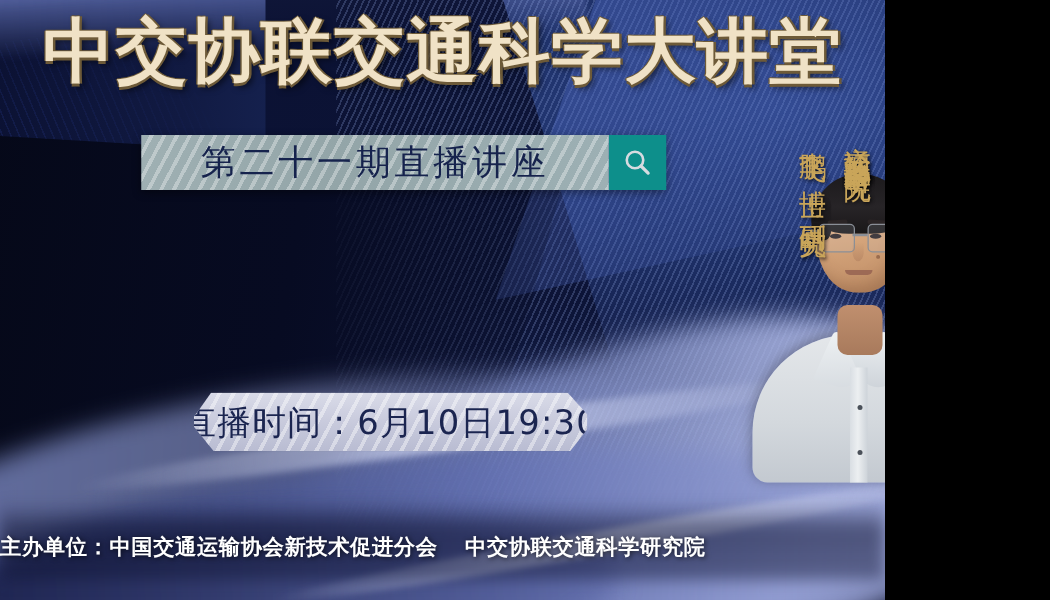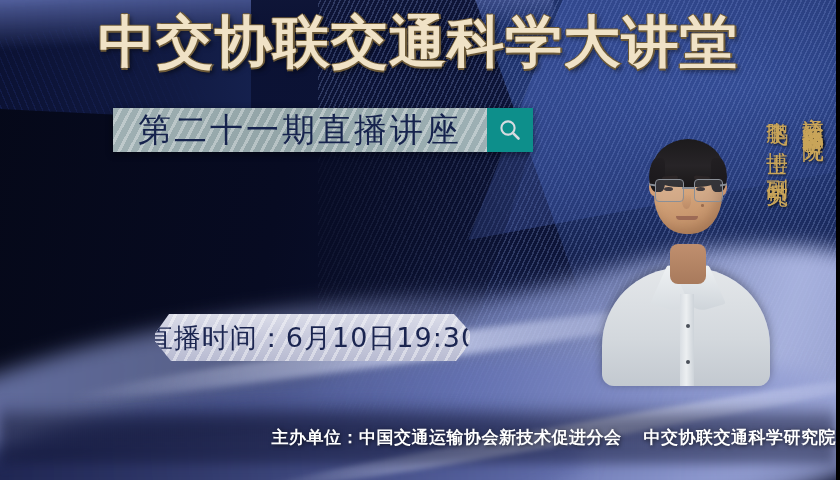--- a/index.html
+++ b/index.html
@@ -1,20 +1,20 @@
 <!DOCTYPE html>
 <html><head>
 <meta charset="utf-8">
 <style>
   html,body{margin:0;padding:0;background:#000;}
   body{font-family:"Liberation Sans","DejaVu Sans",sans-serif;}
 
   #poster{
     position:relative;
-    width:836px;height:480px;
+    width:708px;height:480px;
     overflow:hidden;
     background:#070a1e;
   }
 
   
   .bg-base{
     position:absolute;inset:0;
     background:
       radial-gradient(130% 90% at 88% 18%, #2c4487 0%, #1d2f66 28%, #111a42 52%, #0a1030 72%, #06091f 100%),
       linear-gradient(180deg,#0a0f2c 0%,#080c24 60%,#06091d 100%);
@@ -153,21 +153,21 @@
   }
   .subbar-body::after{
     content:"";position:absolute;inset:0;
     background:repeating-linear-gradient(118deg,
       rgba(255,255,255,0) 0px, rgba(255,255,255,0) 6px,
       rgba(255,255,255,.33) 6px, rgba(255,255,255,.33) 9px);
     pointer-events:none;
   }
   .subbar-text{
     position:relative;z-index:2;
-    font-size:33px;font-weight:400;
+    font-size:28px;font-weight:400;
     color:#16234d;letter-spacing:3px;
     font-family:Liberation Mono, monospace;
     white-space:nowrap;
   }
   .search-sq{
     width:46px;
     background:#0d8f8b;
     display:flex;align-items:center;justify-content:center;
   }
   .search-sq svg{display:block;}
@@ -303,21 +303,21 @@
     font-size:22px;letter-spacing:2px;font-weight:400;
   }
   .vtext-name{
     right:44px;top:104px;
     font-size:22px;letter-spacing:2px;font-weight:400;
   }
 
   
   .footer{
     position:absolute;left:0;right:0;top:426px;
-    text-align:right;
+    text-align:left;
     font-size:17px;font-weight:700;
     color:#ffffff;letter-spacing:.5px;
     font-family:"DejaVu Sans","Liberation Sans",sans-serif;
     text-shadow:1px 1px 4px rgba(0,0,0,.7);
     white-space:nowrap;
   }
   .footer .gap{display:inline-block;width:22px;}
 </style>
 </head>
 <body>

